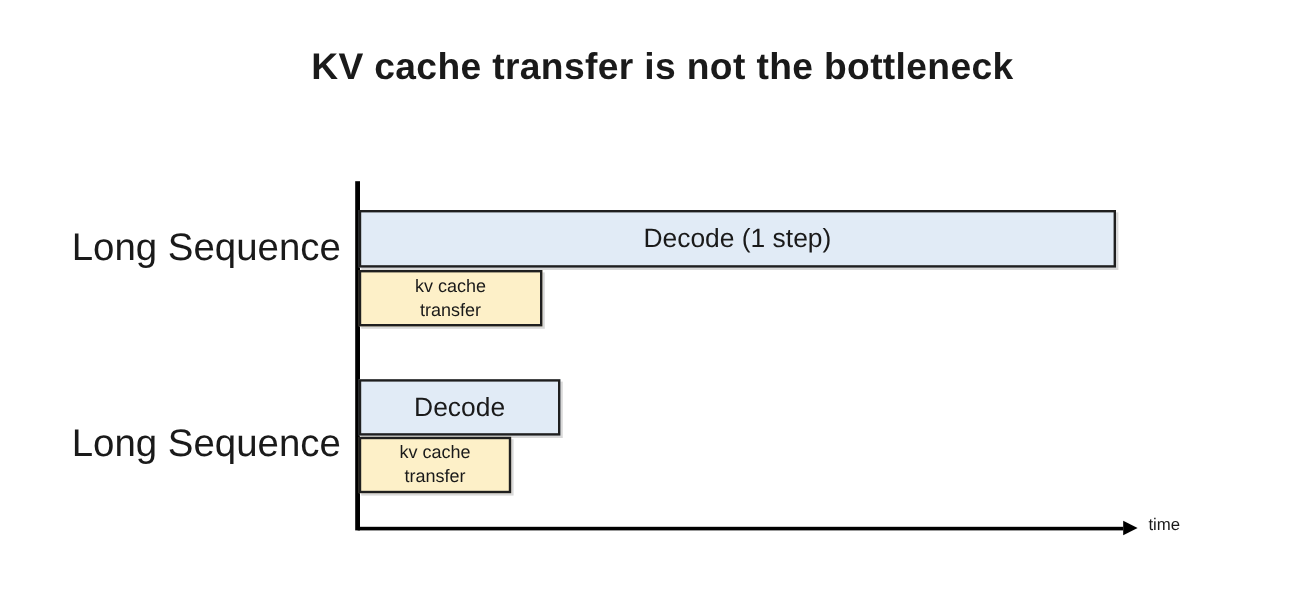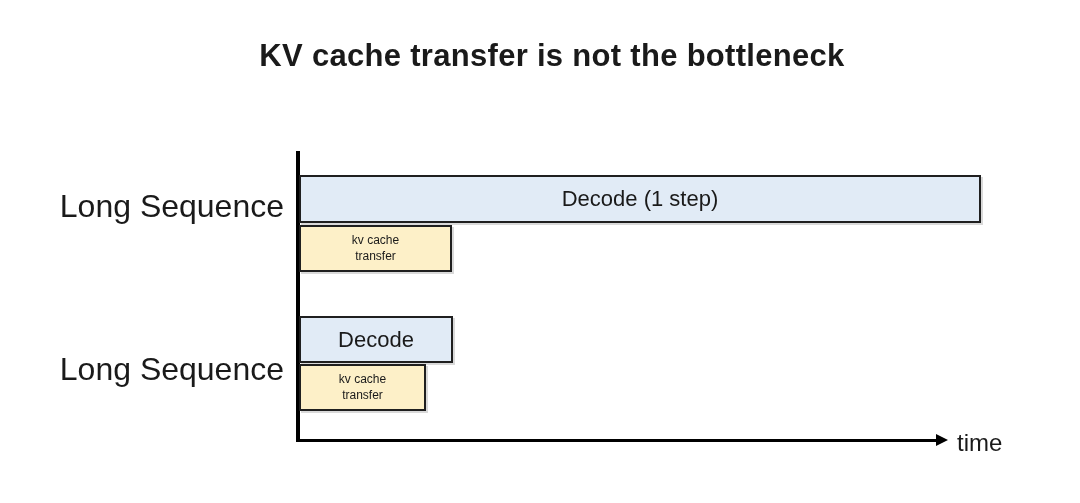--- a/index.html
+++ b/index.html
@@ -64,47 +64,47 @@
     width: 0;
     height: 0;
     border-left: 12px solid var(--axis-color, #000000);
     border-top: 6.5px solid transparent;
     border-bottom: 6.5px solid transparent;
   }
   .time-label {
     position: absolute;
     left: 945px;
     top: 429px;
-    font-size: 24px;
+    font-size: 14px;
     font-weight: 400;
   }
 
   .bar {
     position: absolute;
     box-sizing: border-box;
     border: 2px solid var(--bar-border, #1f1f1f);
     display: flex;
     align-items: center;
     justify-content: center;
     text-align: center;
     box-shadow: 2px 2px 0 rgba(0, 0, 0, 0.15);
   }
   .bar.decode {
     background: var(--decode-fill, #e1ebf6);
     font-size: 22px;
   }
   .bar.kv {
     background: var(--kv-fill, #fdf0c8);
-    font-size: 12px;
+    font-size: 15px;
     line-height: 1.3;
     flex-direction: column;
   }
-  .bar.long-decode  { left: 287px; top: 175px; width: 682px; height: 48px; }
+  .bar.long-decode  { left: 287px; top: 175px; width: 631px; height: 48px; }
   .bar.long-kv      { left: 287px; top: 225px; width: 153px; height: 47px; }
-  .bar.short-decode { left: 287px; top: 316px; width: 154px; height: 47px; }
+  .bar.short-decode { left: 287px; top: 316px; width: 168px; height: 47px; }
   .bar.short-kv     { left: 287px; top: 364px; width: 127px; height: 47px; }
 </style>
 </head>
 <body>
 
 <div class="slide">
 
   <h1 class="title">KV cache transfer is not the bottleneck</h1>
 
   <div class="row-label long">Long Sequence</div>

